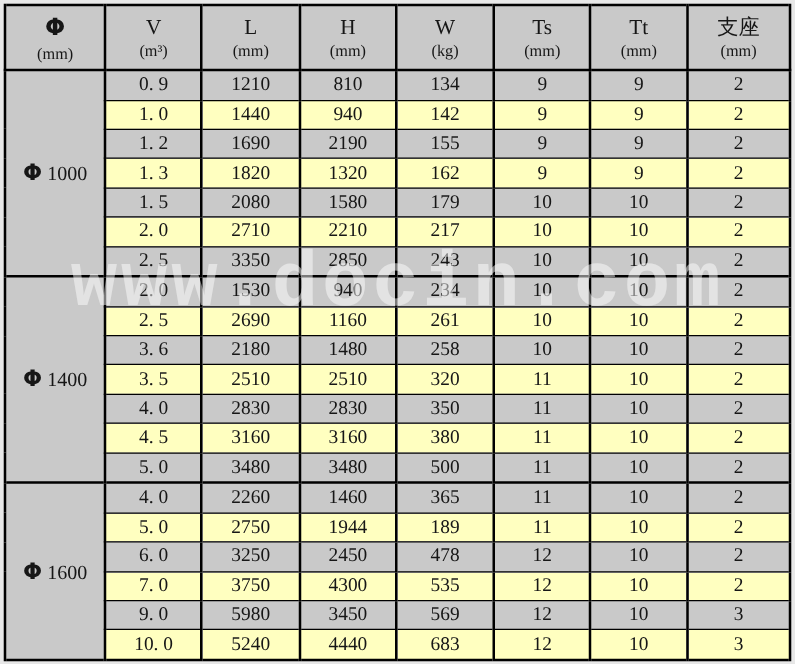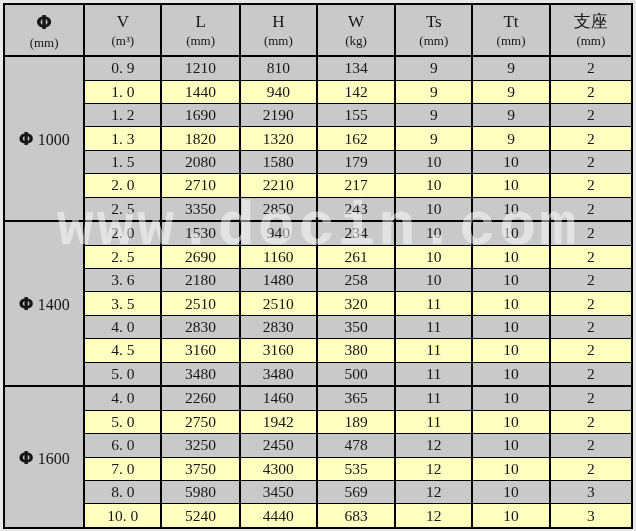--- a/index.html
+++ b/index.html
@@ -257,21 +257,21 @@
           <td>2260</td>
           <td>1460</td>
           <td>365</td>
           <td>11</td>
           <td>10</td>
           <td>2</td>
         </tr>
         <tr class="yellow">
           <td>5. 0</td>
           <td>2750</td>
-          <td>1942</td>
+          <td>1944</td>
           <td>189</td>
           <td>11</td>
           <td>10</td>
           <td>2</td>
         </tr>
         <tr class="gray">
           <td>6. 0</td>
           <td>3250</td>
           <td>2450</td>
           <td>478</td>
@@ -282,21 +282,21 @@
         <tr class="yellow">
           <td>7. 0</td>
           <td>3750</td>
           <td>4300</td>
           <td>535</td>
           <td>12</td>
           <td>10</td>
           <td>2</td>
         </tr>
         <tr class="gray">
-          <td>8. 0</td>
+          <td>9. 0</td>
           <td>5980</td>
           <td>3450</td>
           <td>569</td>
           <td>12</td>
           <td>10</td>
           <td>3</td>
         </tr>
         <tr class="yellow">
           <td>10. 0</td>
           <td>5240</td>

